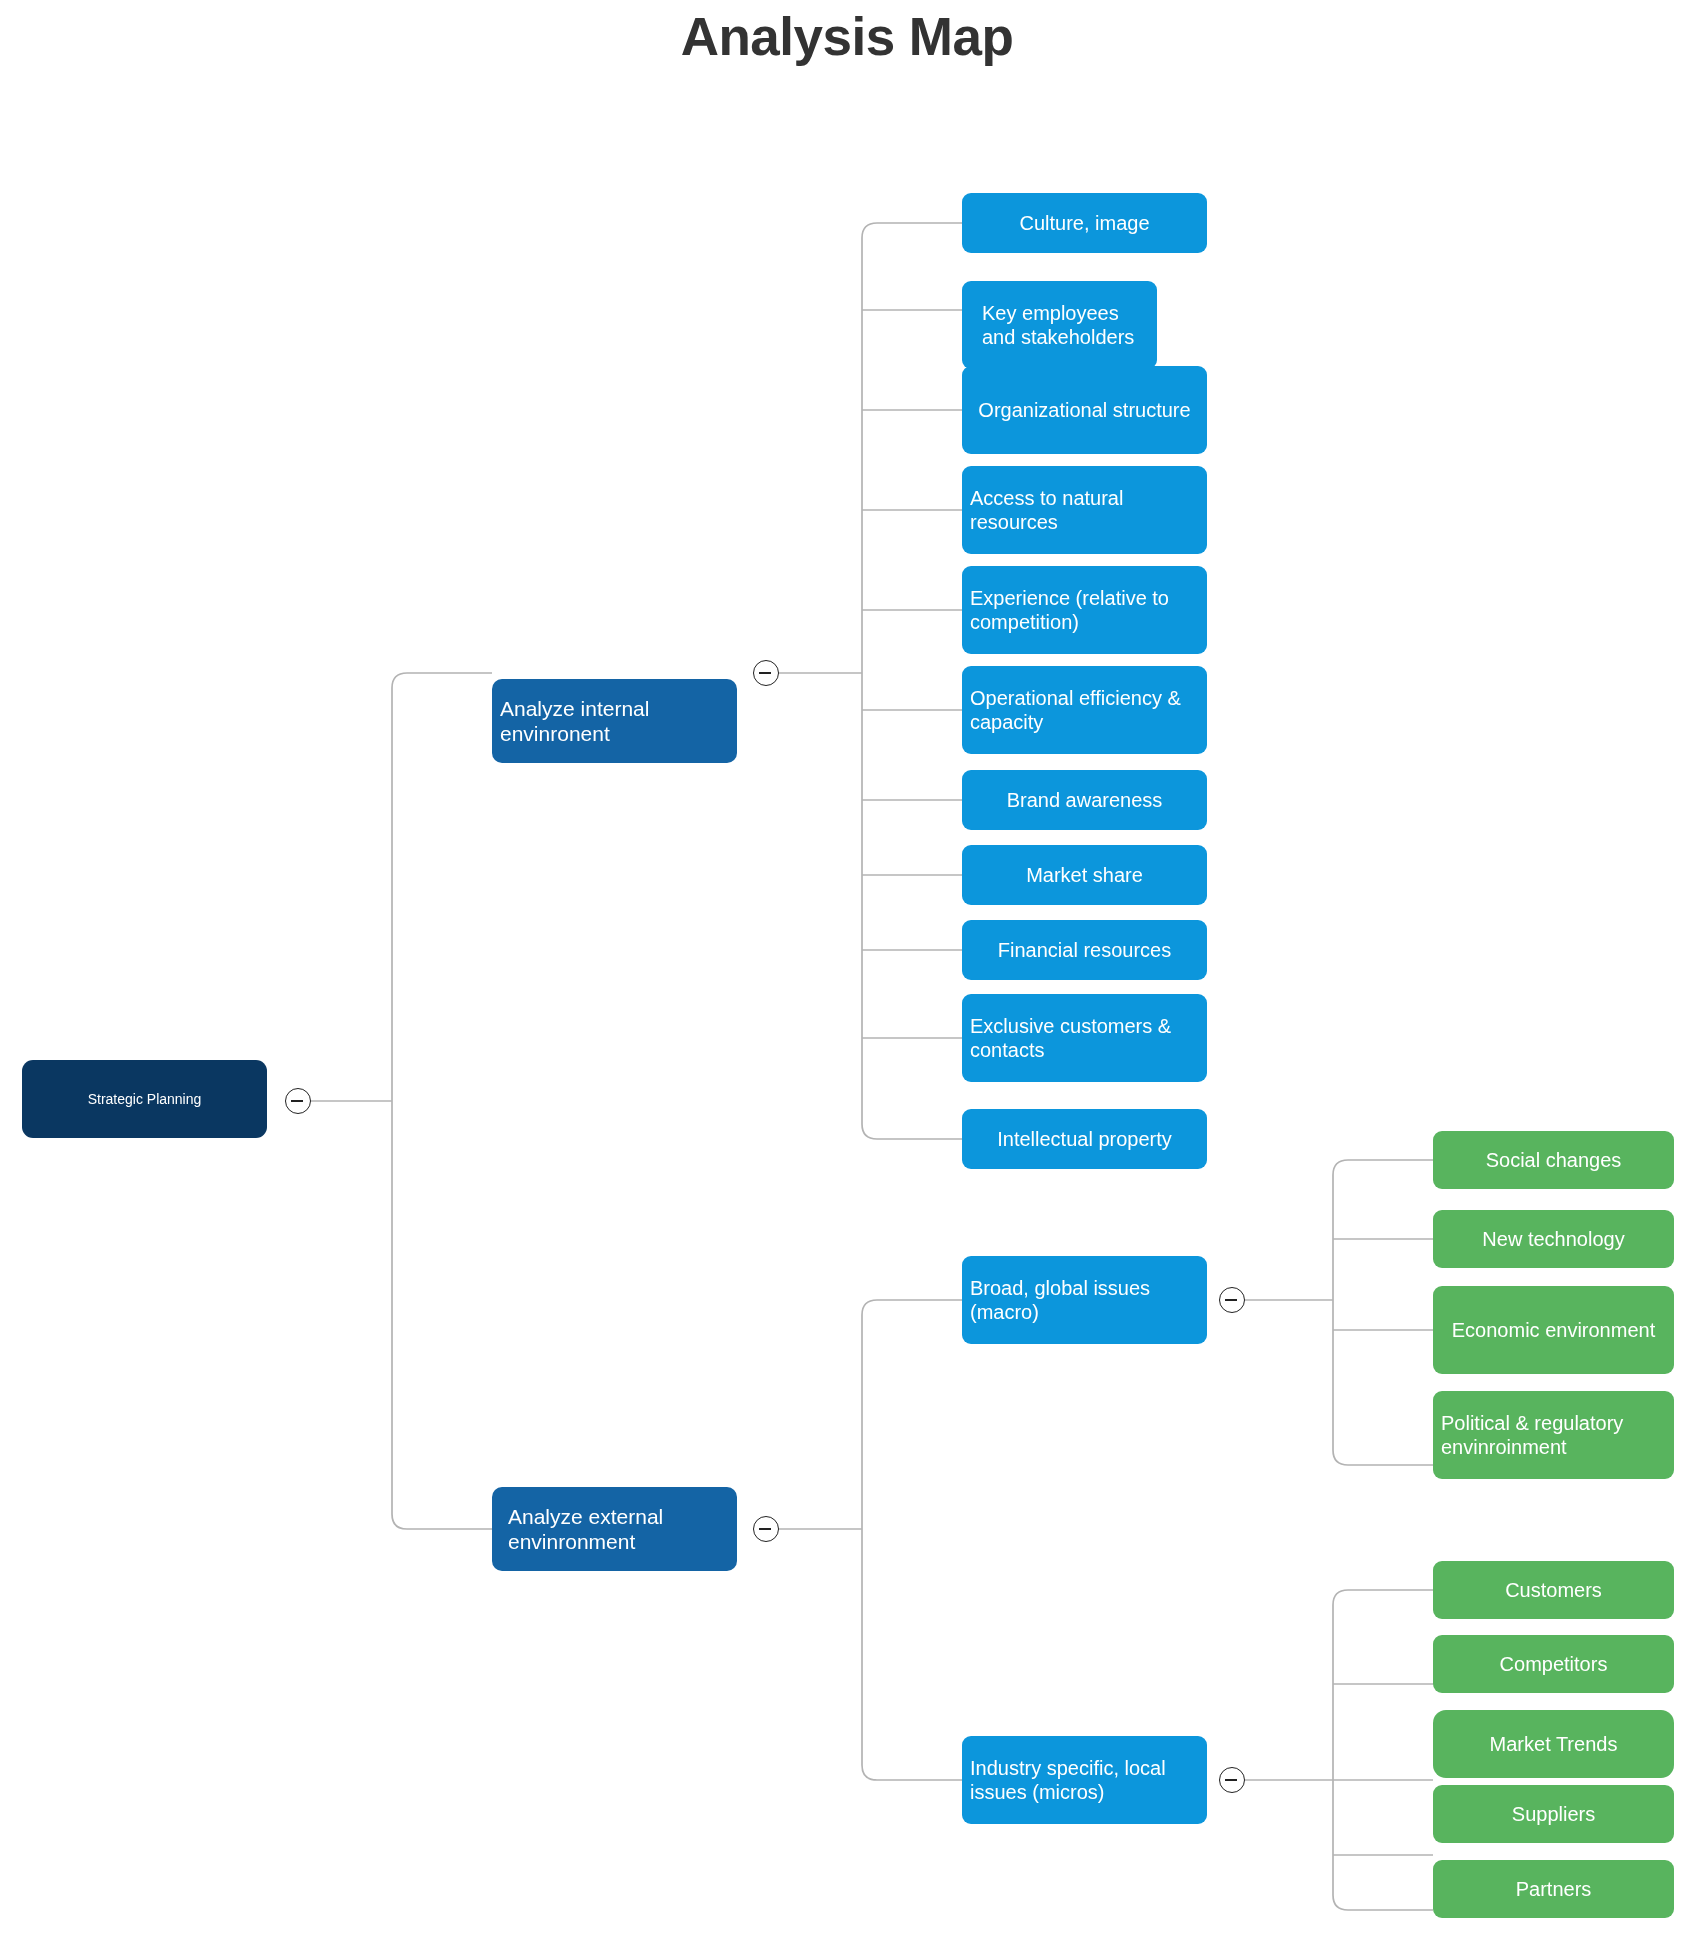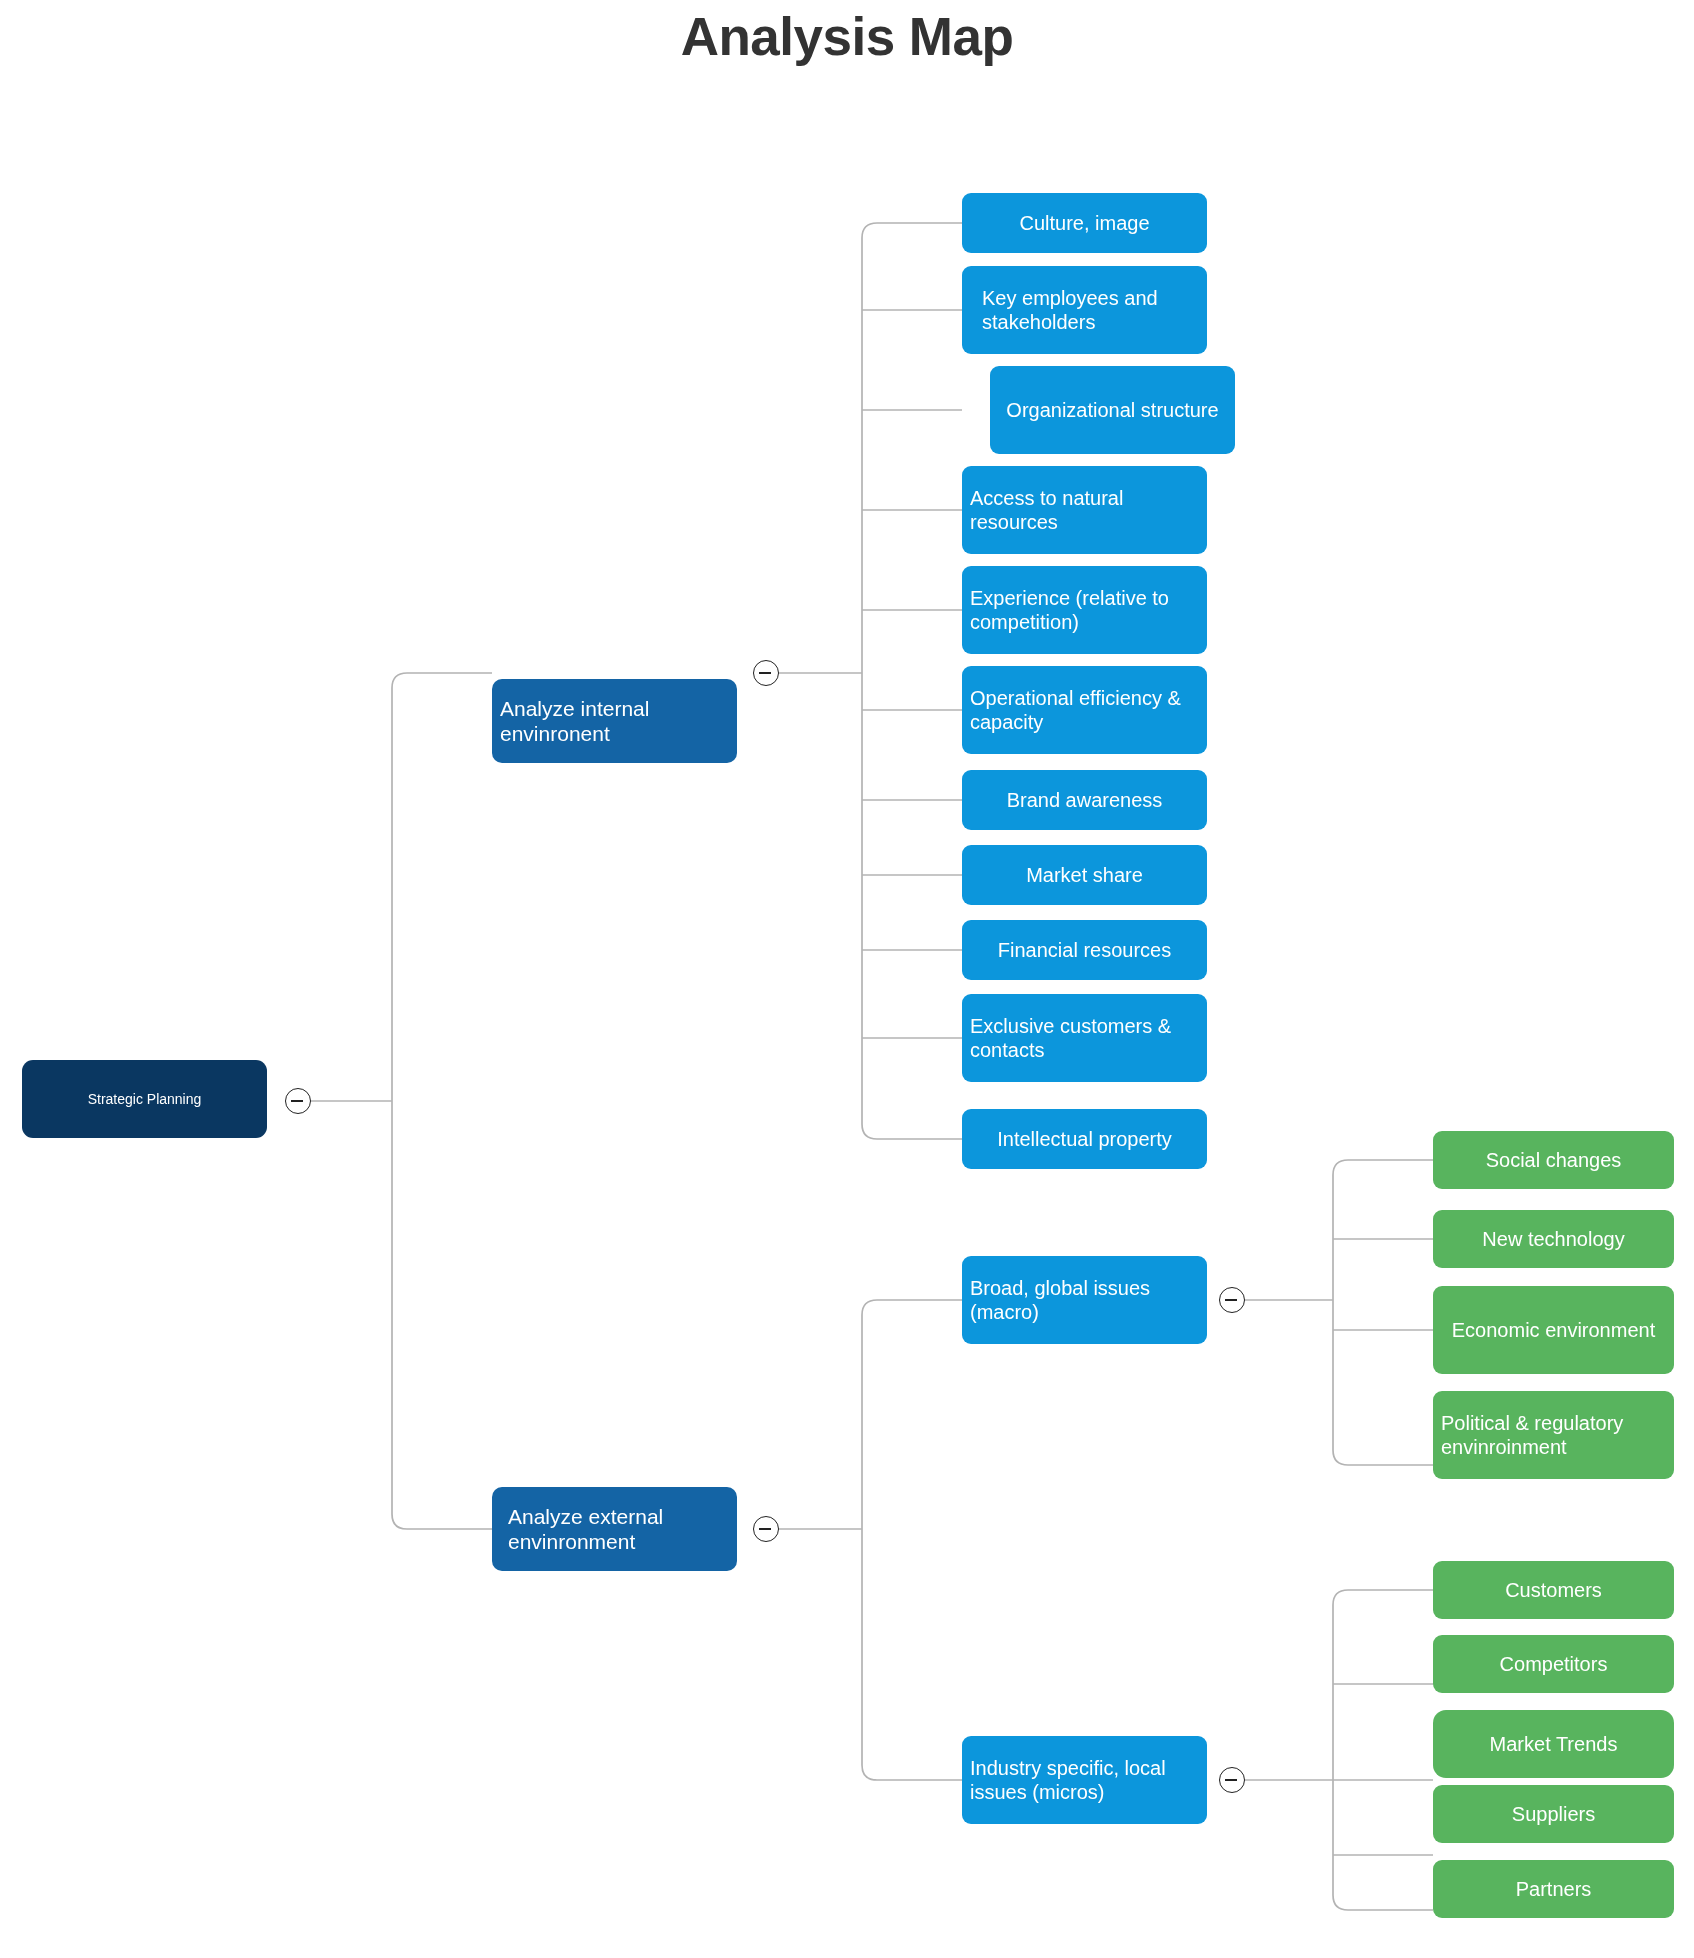--- a/index.html
+++ b/index.html
@@ -154,24 +154,24 @@
   <div class="toggle" style="left:753px; top:660px;"></div>
 
   <div class="node node-branch" style="left:492px; top:1487px; width:245px; height:84px;padding-left:16px;">
     <span>Analyze external envinronment</span>
   </div>
   <div class="toggle" style="left:753px; top:1516px;"></div>
 
   <div class="node node-leaf-blue" style="left:962px; top:193px; width:245px; height:60px;">
     <span>Culture, image</span>
   </div>
-  <div class="node node-leaf-blue" style="left:962px; top:266px; width:245px; height:88px;padding-left:20px;">
+  <div class="node node-leaf-blue" style="left:962px; top:281px; width:195px; height:88px;padding-left:20px;">
     <span>Key employees and stakeholders</span>
   </div>
-  <div class="node node-leaf-blue" style="left:962px; top:366px; width:245px; height:88px;margin-left:28px;">
+  <div class="node node-leaf-blue" style="left:962px; top:366px; width:245px; height:88px;">
     <span>Organizational structure</span>
   </div>
   <div class="node node-leaf-blue" style="left:962px; top:466px; width:245px; height:88px;">
     <span>Access to natural resources</span>
   </div>
   <div class="node node-leaf-blue" style="left:962px; top:566px; width:245px; height:88px;">
     <span>Experience (relative to competition)</span>
   </div>
   <div class="node node-leaf-blue" style="left:962px; top:666px; width:245px; height:88px;">
     <span>Operational efficiency &amp; capacity</span>

